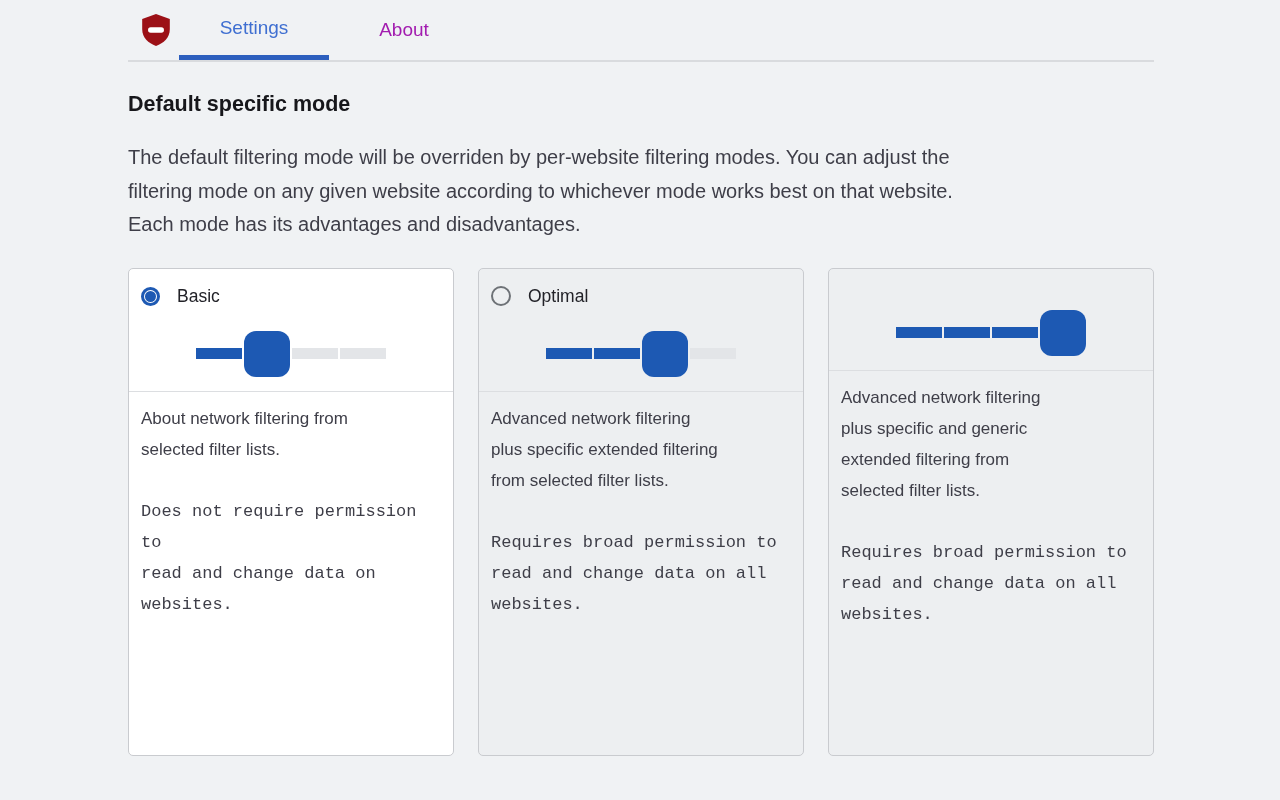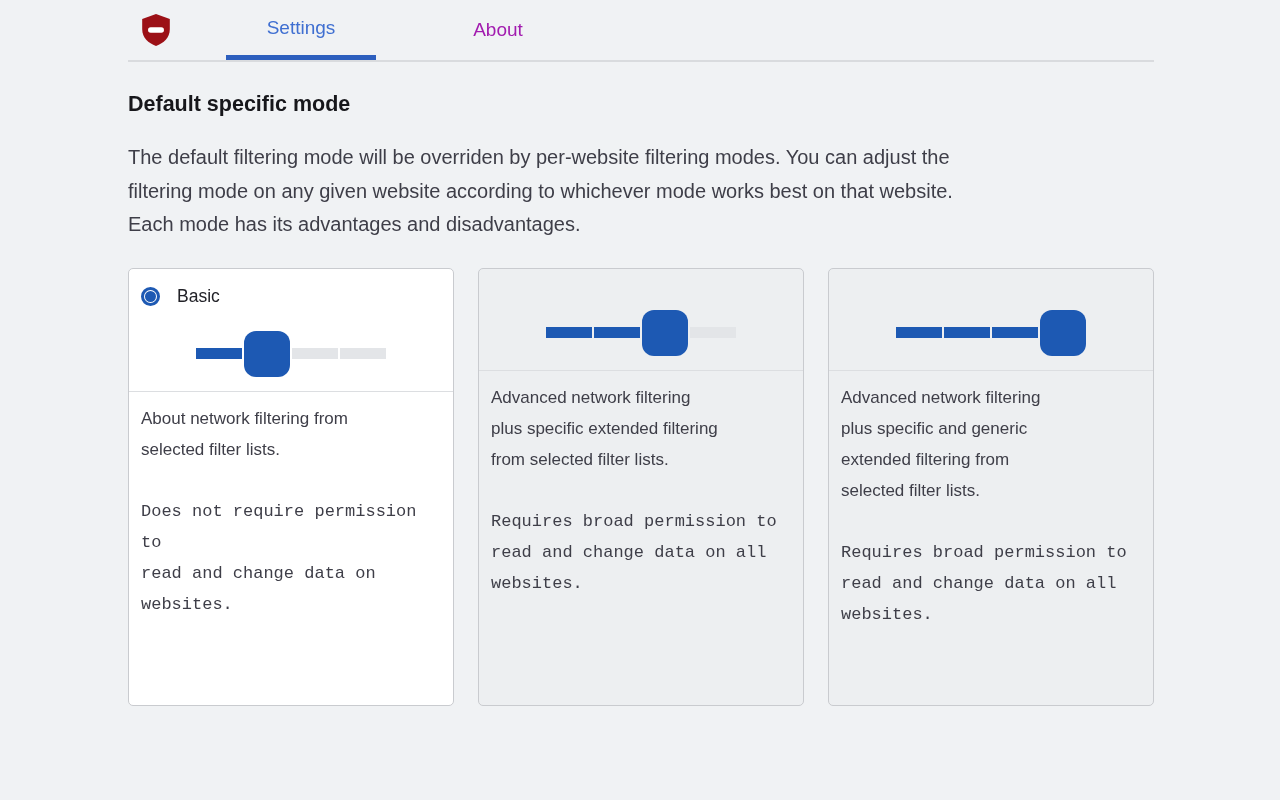--- a/index.html
+++ b/index.html
@@ -22,21 +22,20 @@
     font-family:"Liberation Sans","DejaVu Sans",sans-serif;
     color:var(--text-body);
   }
   .container{padding:0 126px 0 128px;}
 
   
   .tabs-bar{
     display:flex;align-items:stretch;
     height:62px;
     border-bottom:2px solid #d9dbde;
-    gap:47px;
   }
   .logo{
     width:34px;height:34px;
     margin:13px 6px 0 11px;
     flex:0 0 auto;
   }
   .tab{
     width:150px;
     display:flex;align-items:center;justify-content:center;
     font-size:19px;color:#a21caf;
@@ -61,21 +60,21 @@
   }
 
   
   .modes-grid{
     margin-top:26px;
     display:grid;
     grid-template-columns:repeat(3,326px);
     gap:24px;
   }
   .mode-card{
-    height:438px;
+    height:488px;
     border:1px solid var(--card-border);
     border-radius:5px;
     background:#edeff1;
     cursor:pointer;
     overflow:hidden;
   }
   .mode-card.selected{background:#ffffff;}
 
   .card-head{padding:17px 12px 14px;}
   .radio-row{display:flex;align-items:center;gap:17px;}
@@ -160,20 +159,24 @@
     <div class="card-body">
           <p>About network filtering from
 selected filter lists.</p>
           <p>Does not require permission to
 read and change data on
 websites.</p>
         </div>
   </div>
       <div class="mode-card">
     <div class="card-head">
+      <div class="radio-row">
+        <span class="radio"></span>
+        <span class="mode-label">Optimal</span>
+      </div>
       <div class="slider">
             <span class="seg filled"></span>
             <span class="seg filled"></span>
             <span class="thumb"></span>
             <span class="seg"></span>
           </div>
     </div>
     <hr class="card-divider">
     <div class="card-body">
           <p>Advanced network filtering

